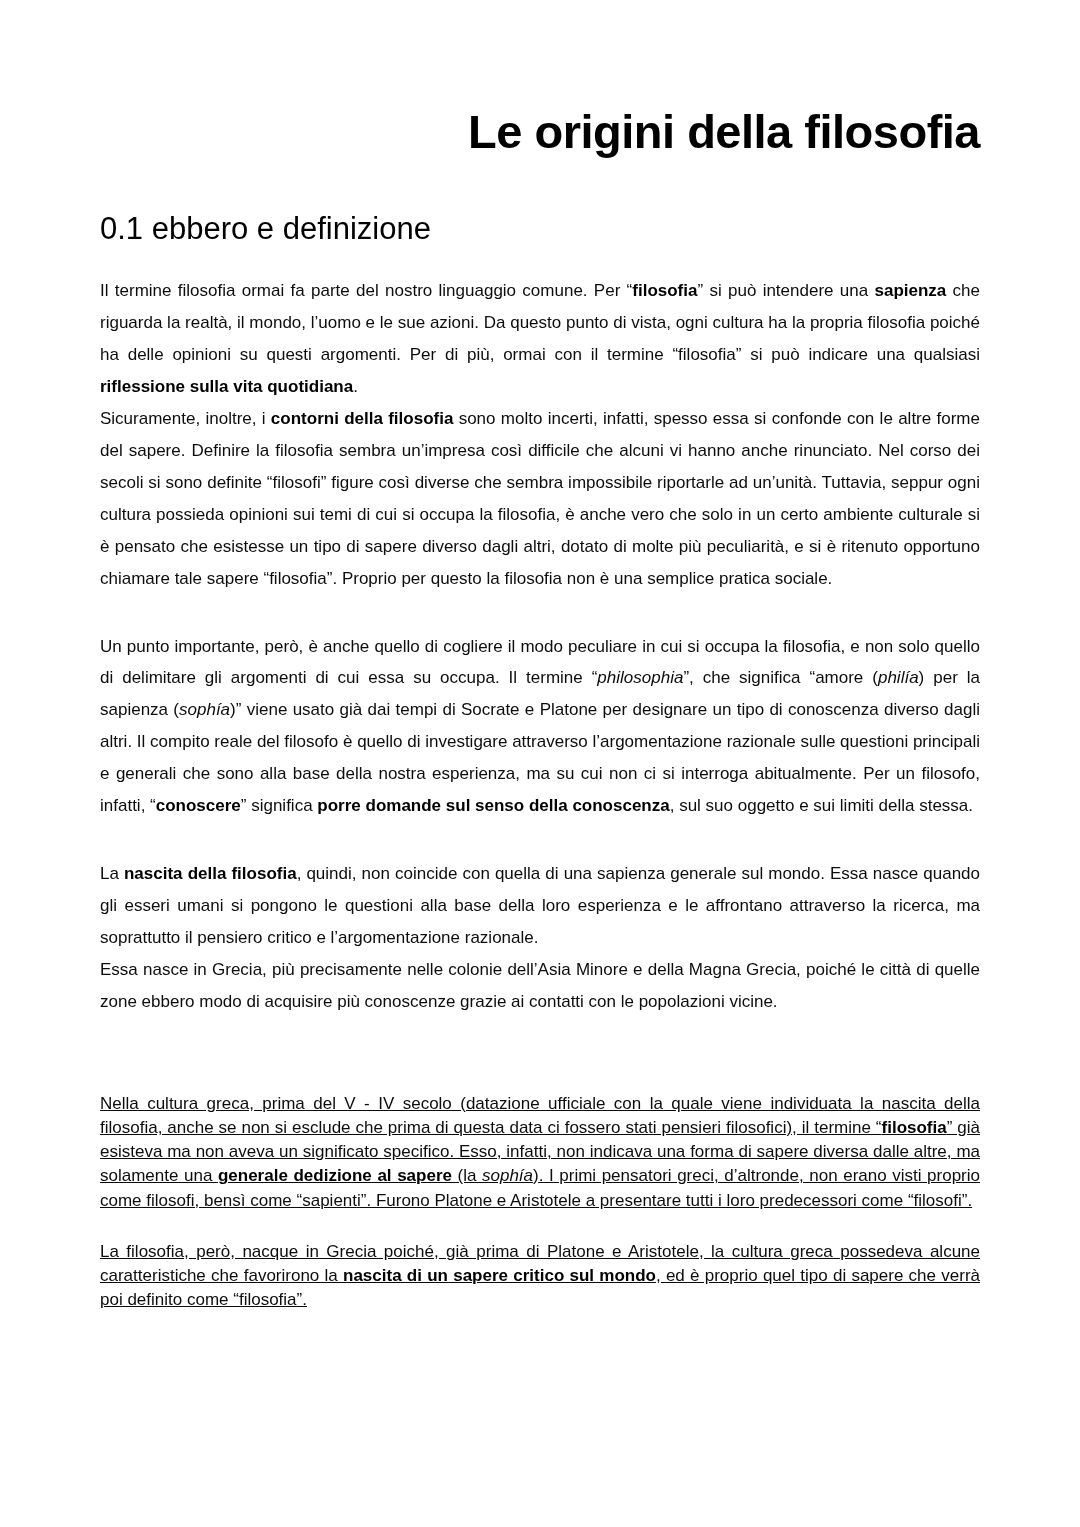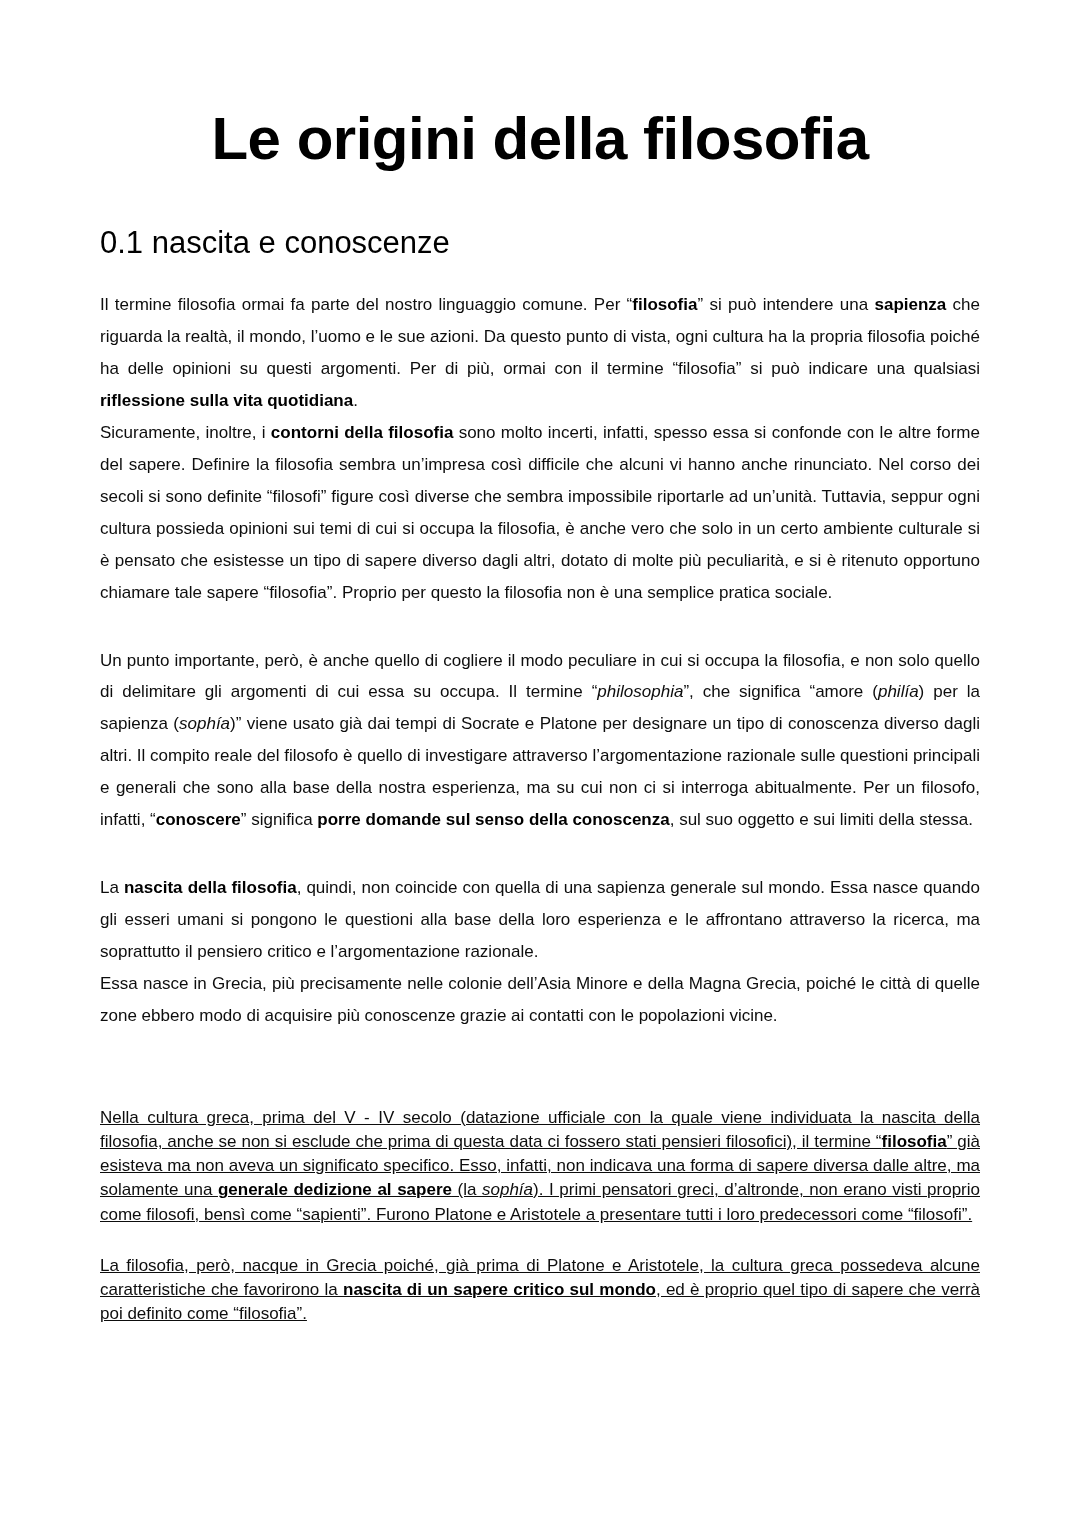--- a/index.html
+++ b/index.html
@@ -15,22 +15,22 @@
   .page {
     width: 1080px;
     min-height: 1527px;
     margin: 0 auto;
     background: #ffffff;
     box-sizing: border-box;
     padding: 104px 100px 80px 100px;
   }
   .doc-title {
     margin: 0 0 52px 0;
-    text-align: center;
-    font-size: 60px;
+    text-align: right;
+    font-size: 47px;
     font-weight: 700;
     letter-spacing: -0.5px;
     color: #000000;
   }
   .section-heading {
     margin: 0 0 28px 0;
     font-size: 31px;
     font-weight: 400;
     color: #000000;
   }
@@ -70,21 +70,21 @@
   }
 </style>
 </head>
 <body>
 
 <main class="page">
 
   <h1 class="doc-title">Le origini della filosofia</h1>
 
   <section class="section leading-loose">
-    <h2 class="section-heading">0.1 nascita e conoscenze</h2>
+    <h2 class="section-heading">0.1 ebbero e definizione</h2>
     <p class="body-text">Il termine filosofia ormai fa parte del nostro linguaggio comune. Per “<b>filosofia</b>” si può intendere una <b>sapienza</b> che riguarda la realtà, il mondo, l’uomo e le sue azioni. Da questo punto di vista, ogni cultura ha la propria filosofia poiché ha delle opinioni su questi argomenti. Per di più, ormai con il termine “filosofia” si può indicare una qualsiasi <b>riflessione sulla vita quotidiana</b>.<br>Sicuramente, inoltre, i <b>contorni della filosofia</b> sono molto incerti, infatti, spesso essa si confonde con le altre forme del sapere. Definire la filosofia sembra un’impresa così difficile che alcuni vi hanno anche rinunciato. Nel corso dei secoli si sono definite “filosofi” figure così diverse che sembra impossibile riportarle ad un’unità. Tuttavia, seppur ogni cultura possieda opinioni sui temi di cui si occupa la filosofia, è anche vero che solo in un certo ambiente culturale si è pensato che esistesse un tipo di sapere diverso dagli altri, dotato di molte più peculiarità, e si è ritenuto opportuno chiamare tale sapere “filosofia”. Proprio per questo la filosofia non è una semplice pratica sociale.</p>
     <p class="body-text">Un punto importante, però, è anche quello di cogliere il modo peculiare in cui si occupa la filosofia, e non solo quello di delimitare gli argomenti di cui essa su occupa. Il termine “<i>philosophia</i>”, che significa “amore (<i>philía</i>) per la sapienza (<i>sophía</i>)” viene usato già dai tempi di Socrate e Platone per designare un tipo di conoscenza diverso dagli altri. Il compito reale del filosofo è quello di investigare attraverso l’argomentazione razionale sulle questioni principali e generali che sono alla base della nostra esperienza, ma su cui non ci si interroga abitualmente. Per un filosofo, infatti, “<b>conoscere</b>” significa <b>porre domande sul senso della conoscenza</b>, sul suo oggetto e sui limiti della stessa.</p>
     <p class="body-text">La  <b>nascita della filosofia</b>, quindi, non coincide con quella di una sapienza generale sul mondo. Essa nasce quando gli esseri umani si pongono le questioni alla base della loro esperienza e le affrontano attraverso la ricerca, ma soprattutto il pensiero critico e l’argomentazione razionale.<br>Essa nasce in Grecia, più precisamente nelle colonie dell’Asia Minore e della Magna Grecia, poiché le città di quelle zone ebbero modo di acquisire più conoscenze grazie ai contatti con le popolazioni vicine.</p>
   </section>
 
   <section class="section leading-tight">
     <p class="body-text">Nella cultura greca, prima del V - IV secolo (datazione ufficiale con la quale viene individuata la nascita della filosofia, anche se non si esclude che prima di questa data ci fossero stati pensieri filosofici), il termine “<b>filosofia</b>” già esisteva ma non aveva un significato specifico. Esso, infatti, non indicava una forma di sapere diversa dalle altre, ma solamente una <b>generale dedizione al sapere</b> (la <i>sophía</i>). I primi pensatori greci, d’altronde, non erano visti proprio come filosofi, bensì come “sapienti”. Furono Platone e Aristotele a presentare tutti i loro predecessori come “filosofi”.</p>
     <p class="body-text">La filosofia, però, nacque in Grecia poiché, già prima di Platone e Aristotele, la cultura greca possedeva alcune caratteristiche che favorirono la <b>nascita di un sapere critico sul mondo</b>, ed è proprio quel tipo di sapere che verrà poi definito come “filosofia”.</p>
   </section>
 

